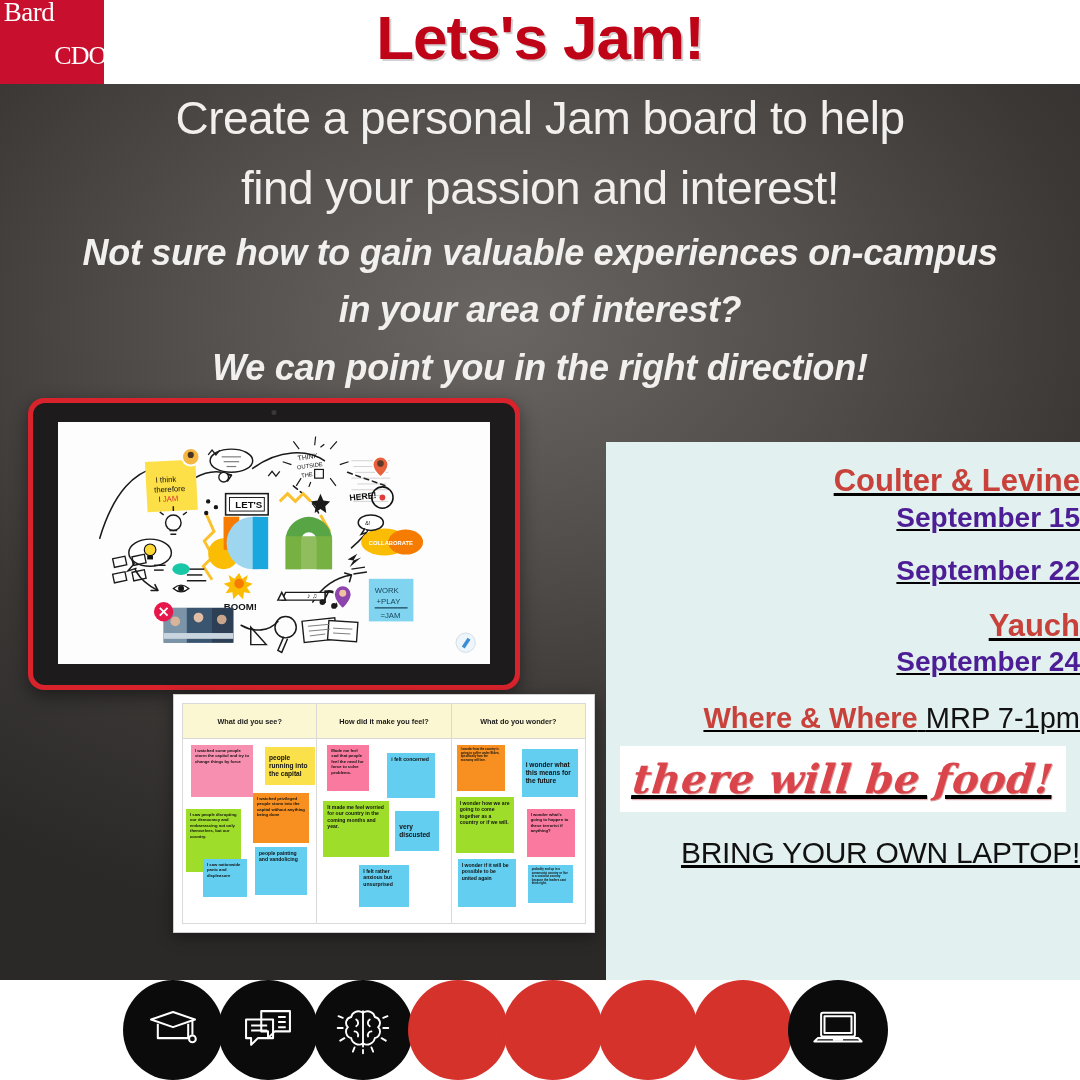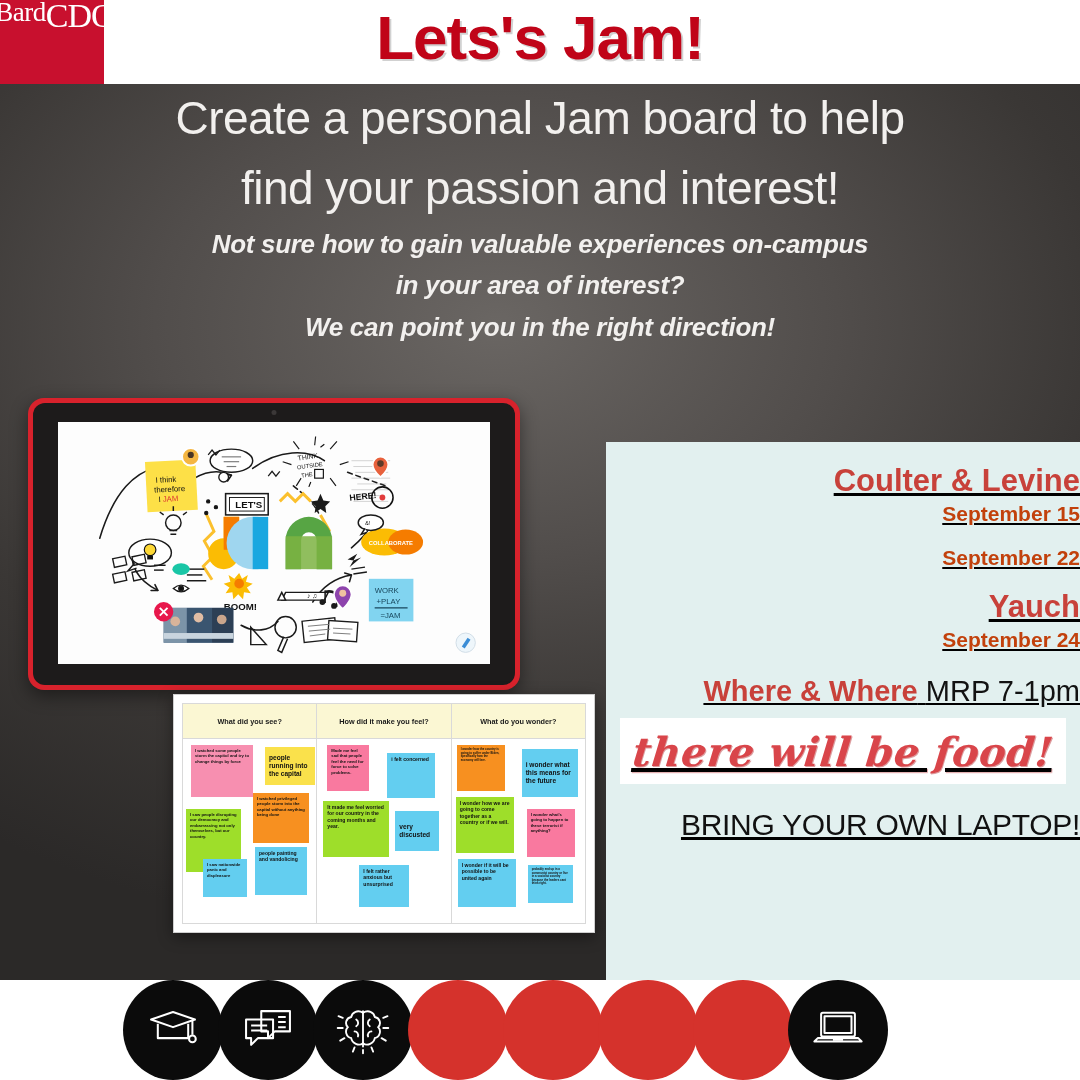--- a/index.html
+++ b/index.html
@@ -27,42 +27,42 @@
   #logo{
     position:absolute; left:0; top:0; width:104px; height:84px;
     background:#c8102e;
     color:#fff;
     display:flex; flex-direction:row; justify-content:center;
     padding-left:6px;
     font-family:"Liberation Serif", serif;
     line-height:0.92;
   }
   #logo .l1{ font-size:27px; letter-spacing:-0.5px; }
-  #logo .l2{ font-size:34px; letter-spacing:-1px; }
+  #logo .l2{ font-size:26px; letter-spacing:-1px;margin-top:44px; }
 
   #main-title{
     position:absolute; left:0; top:2px; width:1080px;
     text-align:center;
     color:#c00418;
     font-size:62px; font-weight:bold;
     letter-spacing:-1px;
     text-shadow:2px 2px 0 rgba(0,0,0,.18);
   }
 
   
   #headline{
     position:absolute; left:0; top:84px; width:1080px;
     text-align:center; color:#f2f0ee;
   }
   #headline .big{
     font-size:46px; line-height:1.52; font-weight:normal;
     letter-spacing:-0.5px;
   }
   #headline .ital{
-    font-size:26px; line-height:1.6; font-style:italic; font-weight:600;
+    font-size:36px; line-height:1.6; font-style:italic; font-weight:600;
     letter-spacing:-0.3px;
     white-space:nowrap;
   }
 
   
   #tablet{
     position:absolute; left:28px; top:398px; width:492px; height:292px;
     background:#d8222c;
     border-radius:16px;
     padding:5px;
@@ -133,21 +133,21 @@
     position:absolute; left:606px; top:442px; width:474px; height:632px;
     background:#e2f0ef;
     text-align:right;
     padding-top:14px;
     text-decoration:underline;
   }
   .sess-name{
     color:#c8413a; font-weight:bold; font-size:31px; line-height:1.22;
   }
   .sess-date{
-    color:#c2410c; font-weight:bold; font-size:21px; line-height:1.3;
+    color:#4c1d95; font-weight:bold; font-size:28px; line-height:1.3;
     margin-bottom:17px;
     padding-left:32px;
   }
   .sess-block.first{ margin-top:6px; }
   .sess-block.third{ margin-top:14px; }
 
   #where-line{
     margin-top:20px; font-size:29px; color:#121212; line-height:1.2;
   }
   #where-line .wlabel{ color:#c8413a; font-weight:bold; }

